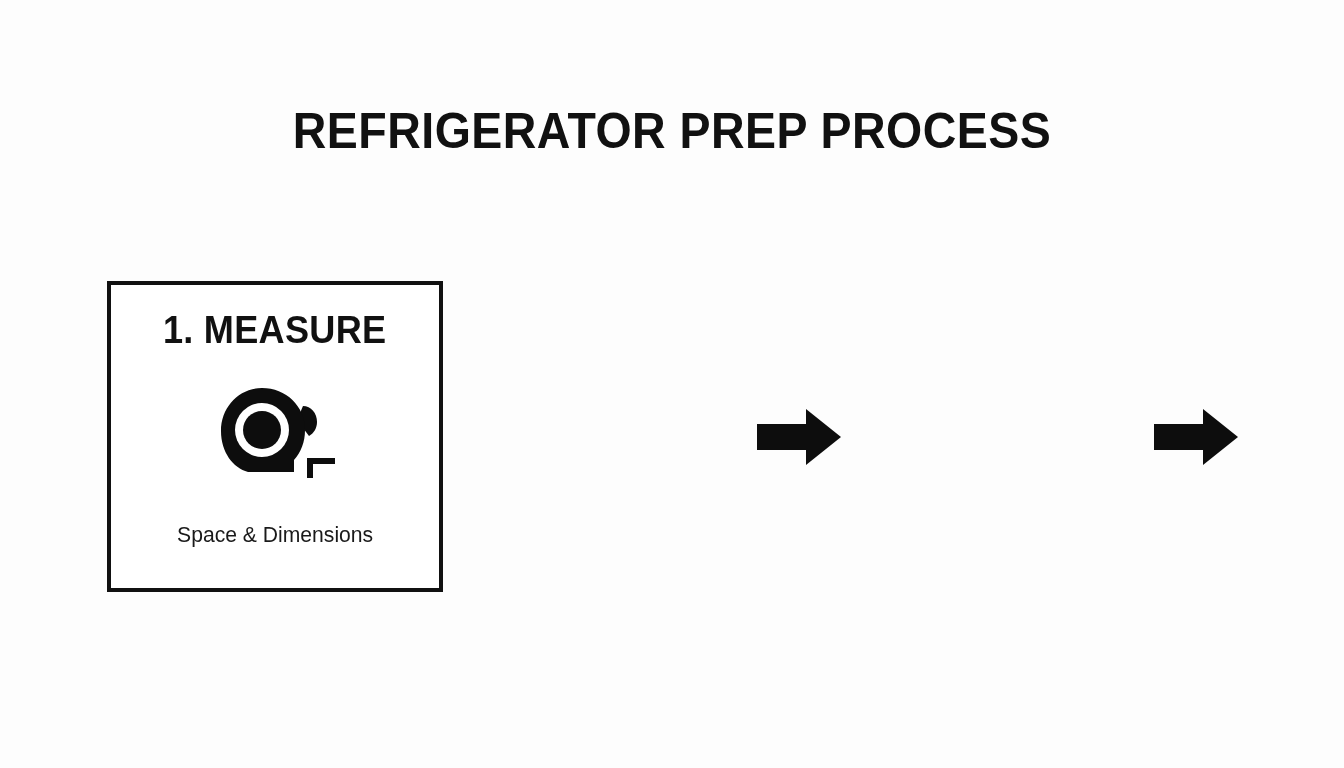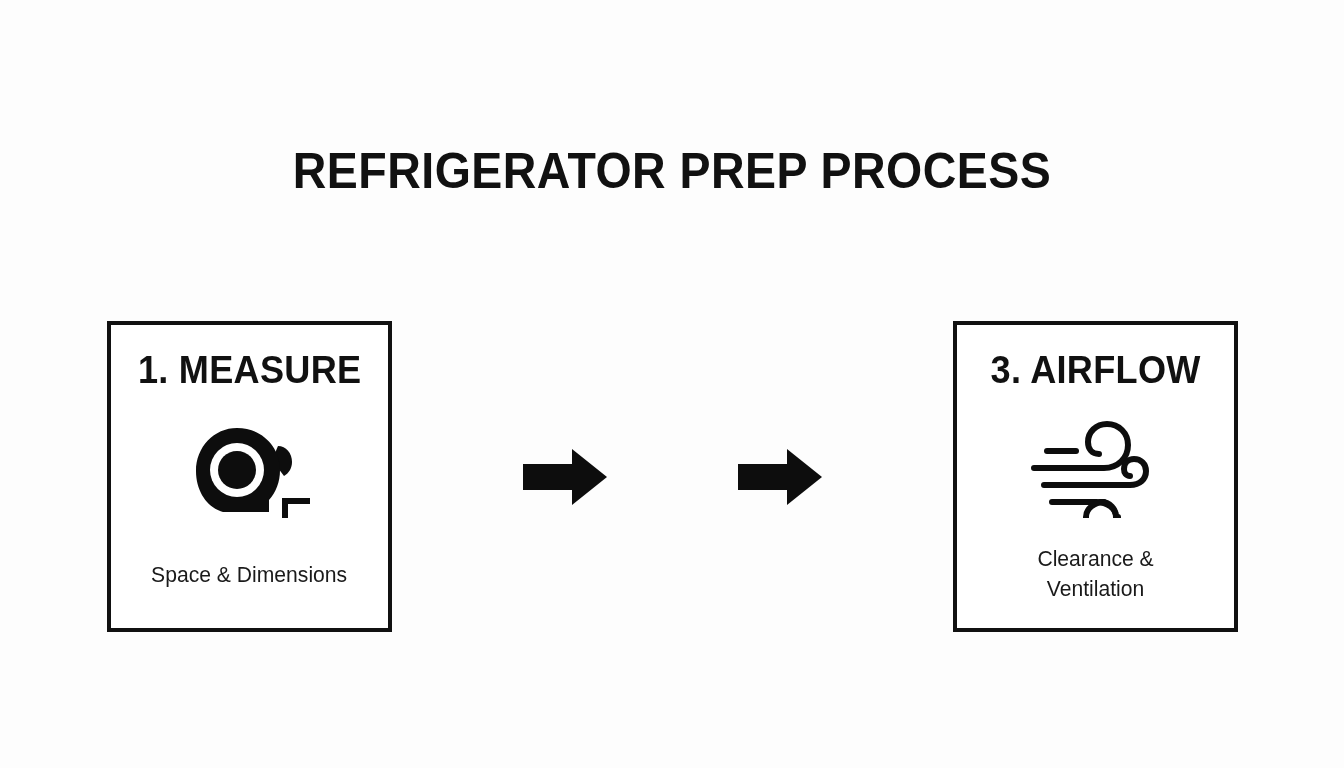--- a/index.html
+++ b/index.html
@@ -12,21 +12,20 @@
     background: #fdfdfd;
     font-family: "Liberation Sans", sans-serif;
     color: #0d0d0d;
     overflow: hidden;
     position: relative;
   }
 
   #infographic {
     position: absolute;
     inset: 0;
-    margin-top: 40px;
   }
 
   
   .title {
     position: absolute;
     top: 103px;
     left: 0;
     width: 1344px;
     text-align: center;
     font-family: "Liberation Sans Narrow", "Liberation Sans", sans-serif;
@@ -48,21 +47,21 @@
     width: 1131px;
     height: 311px;
     display: flex;
     flex-direction: row;
     align-items: stretch;
     justify-content: space-between;
   }
 
   .step-card {
     box-sizing: border-box;
-    width: 285px;
+    width: 336px;
     height: 311px;
     border: 4px solid #111111;
     background: #ffffff;
     position: relative;
     display: flex;
     flex-direction: column;
     align-items: center;
   }
 
   .step-heading {
@@ -155,43 +154,15 @@
       </svg>
     </div>
 
 
     <div class="arrow-connector">
       <svg width="84" height="56" viewBox="0 0 84 56" aria-hidden="true">
         <path d="M0 15 L49 15 L49 0 L84 28 L49 56 L49 41 L0 41 Z" fill="#0d0d0d"></path>
       </svg>
     </div>
 
-    <div class="step-card">
-      <div class="step-heading">3. AIRFLOW</div>
-
-      <div class="step-icon">
-        <svg width="132" height="100" viewBox="0 0 132 100" aria-hidden="true">
-          <g fill="none" stroke="#0d0d0d" stroke-width="6" stroke-linecap="round" stroke-linejoin="round">
-
-            <line x1="17" y1="33" x2="46" y2="33"></line>
-
-            <path d="M4 50 L74 50 C88 50 98 40 98 27 C98 15 89 6 77 6 C66 6 58 14 58 24 C58 31 62 36 69 36"></path>
-
-            <path d="M14 67 L100 67 C110 67 116 61 116 53 C116 46 111 41 104 41 C98 41 94 45 94 51 C94 55 96 58 100 58"></path>
-
-            <path d="M22 84 L66 84 C78 84 86 91 86 99 L86 100"></path>
-            <path d="M86 99 C86 91 80 84 71 84"></path>
-          </g>
-          <g fill="none" stroke="#0d0d0d" stroke-width="6" stroke-linecap="round" stroke-linejoin="round">
-
-            <path d="M74 84 C64 84 56 91 56 99 C56 107 64 113 73 113 C82 113 88 107 88 99"></path>
-          </g>
-        </svg>
-      </div>
-
-      <div class="step-caption two-line">
-        <div>Clearance &amp;</div>
-        <div>Ventilation</div>
-      </div>
-    </div>
 
   </div>
 </div>
 
 </body></html>

